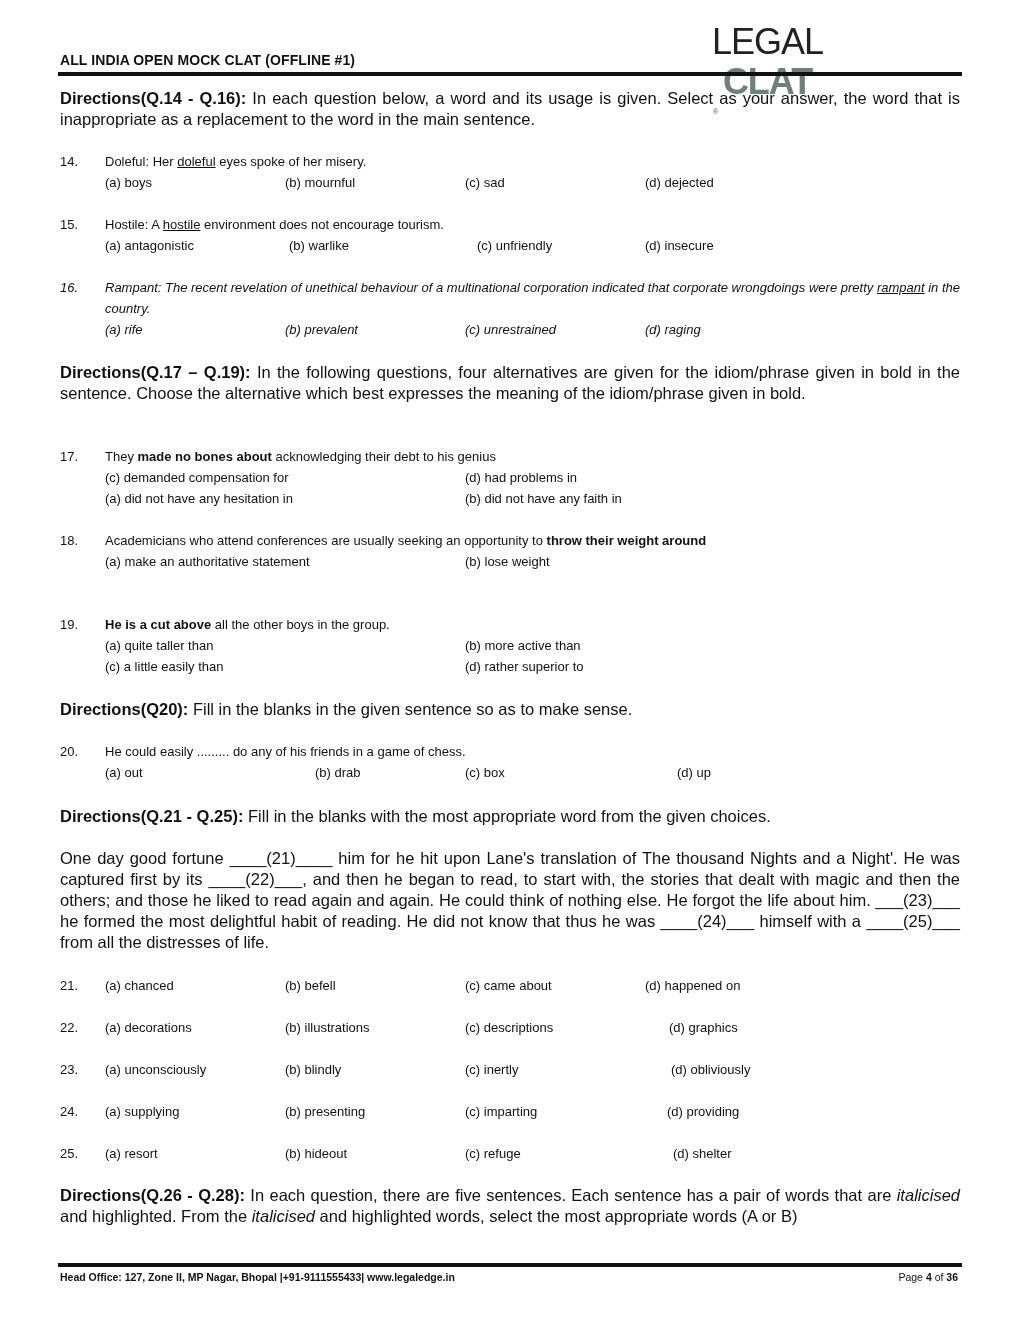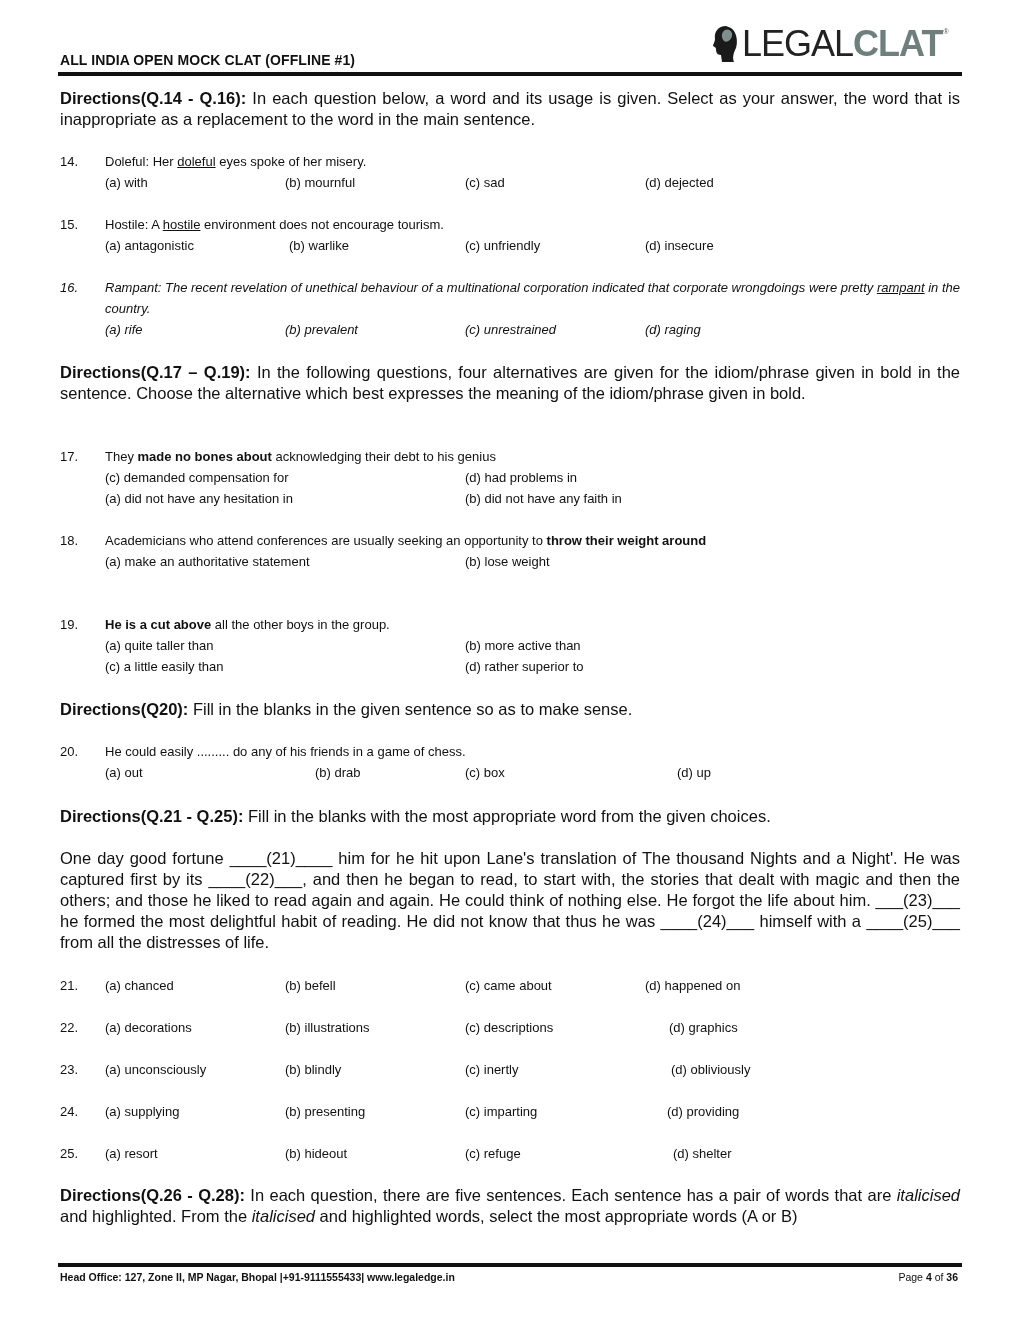--- a/index.html
+++ b/index.html
@@ -1,20 +1,20 @@
 <!DOCTYPE html>
 <html><head>
 <meta charset="utf-8">
 <style>
   html, body { margin:0; padding:0; background:#ffffff; }
   body { width:1020px; height:1320px; position:relative; overflow:hidden;
          font-family:"Liberation Sans", sans-serif; color:#111; }
   .hdr-title { position:absolute; left:60px; top:52px; font-size:14px; font-weight:bold; letter-spacing:0.1px; }
   .hdr-rule { position:absolute; left:58px; top:72px; width:904px; height:4px; background:#111; }
-  .logo { position:absolute; left:712px; top:22px; height:44px; display:flex; align-items:center; }
+  .logo { position:absolute; left:712px; top:22px; height:44px; display:flex; align-items:center;flex-direction:column; }
   .logo .head { width:26px; height:40px; margin-right:4px; }
   .logo .t1 { font-size:36px; letter-spacing:-1px; color:#222; font-weight:normal; line-height:40px; }
   .logo .t2 { font-size:36px; letter-spacing:-1px; color:#6f7f7c; font-weight:bold; line-height:40px; }
   .logo .reg { font-size:7px; color:#555; align-self:flex-start; margin-top:6px; margin-left:1px; }
 
   .blk { position:absolute; left:60px; width:900px; font-size:16.5px; line-height:21px; }
   .dir b { font-weight:bold; }
   .just { text-align:justify; }
   .q { position:absolute; left:60px; width:900px; font-size:13px; line-height:21px; }
   .q .num { position:absolute; left:0; top:0; }
@@ -41,34 +41,34 @@
   <span class="reg">®</span>
 </div>
 <div class="hdr-rule"></div>
 
 <div class="blk dir just" style="top:88px;"><b>Directions(Q.14 - Q.16):</b><span> In each question below, a word and its usage is given. Select as your answer, the word that is inappropriate as a replacement to the word in the main sentence.</span></div>
 
 <div class="q" style="top:151px;">
   <span class="num">14.</span>
   <div class="stem"><span>Doleful: Her </span><u>doleful</u><span> eyes spoke of her misery.</span></div>
   <div class="opts stem">
-    <span style="left:0">(a) with</span>
+    <span style="left:0">(a) boys</span>
     <span style="left:180px">(b)  mournful</span>
     <span style="left:360px">(c)  sad</span>
     <span style="left:540px">(d) dejected</span>
   </div>
 </div>
 
 <div class="q" style="top:214px;">
   <span class="num">15.</span>
   <div class="stem"><span>Hostile: A </span><u>hostile</u><span> environment does not encourage tourism.</span></div>
   <div class="opts stem">
     <span style="left:0">(a)  antagonistic</span>
     <span style="left:184px">(b) warlike</span>
-    <span style="left:360px">(c)  unfriendly</span>
+    <span style="left:372px">(c)  unfriendly</span>
     <span style="left:540px">(d) insecure</span>
   </div>
 </div>
 
 <div class="q" style="top:277px;font-style:italic;">
   <span class="num">16.</span>
   <div class="stem just"><span>Rampant: The recent revelation of unethical behaviour of a multinational corporation indicated that corporate wrongdoings were pretty </span><u>rampant</u><span> in the country.</span></div>
   <div class="opts stem">
     <span style="left:0">(a) rife</span>
     <span style="left:180px">(b)  prevalent</span>

